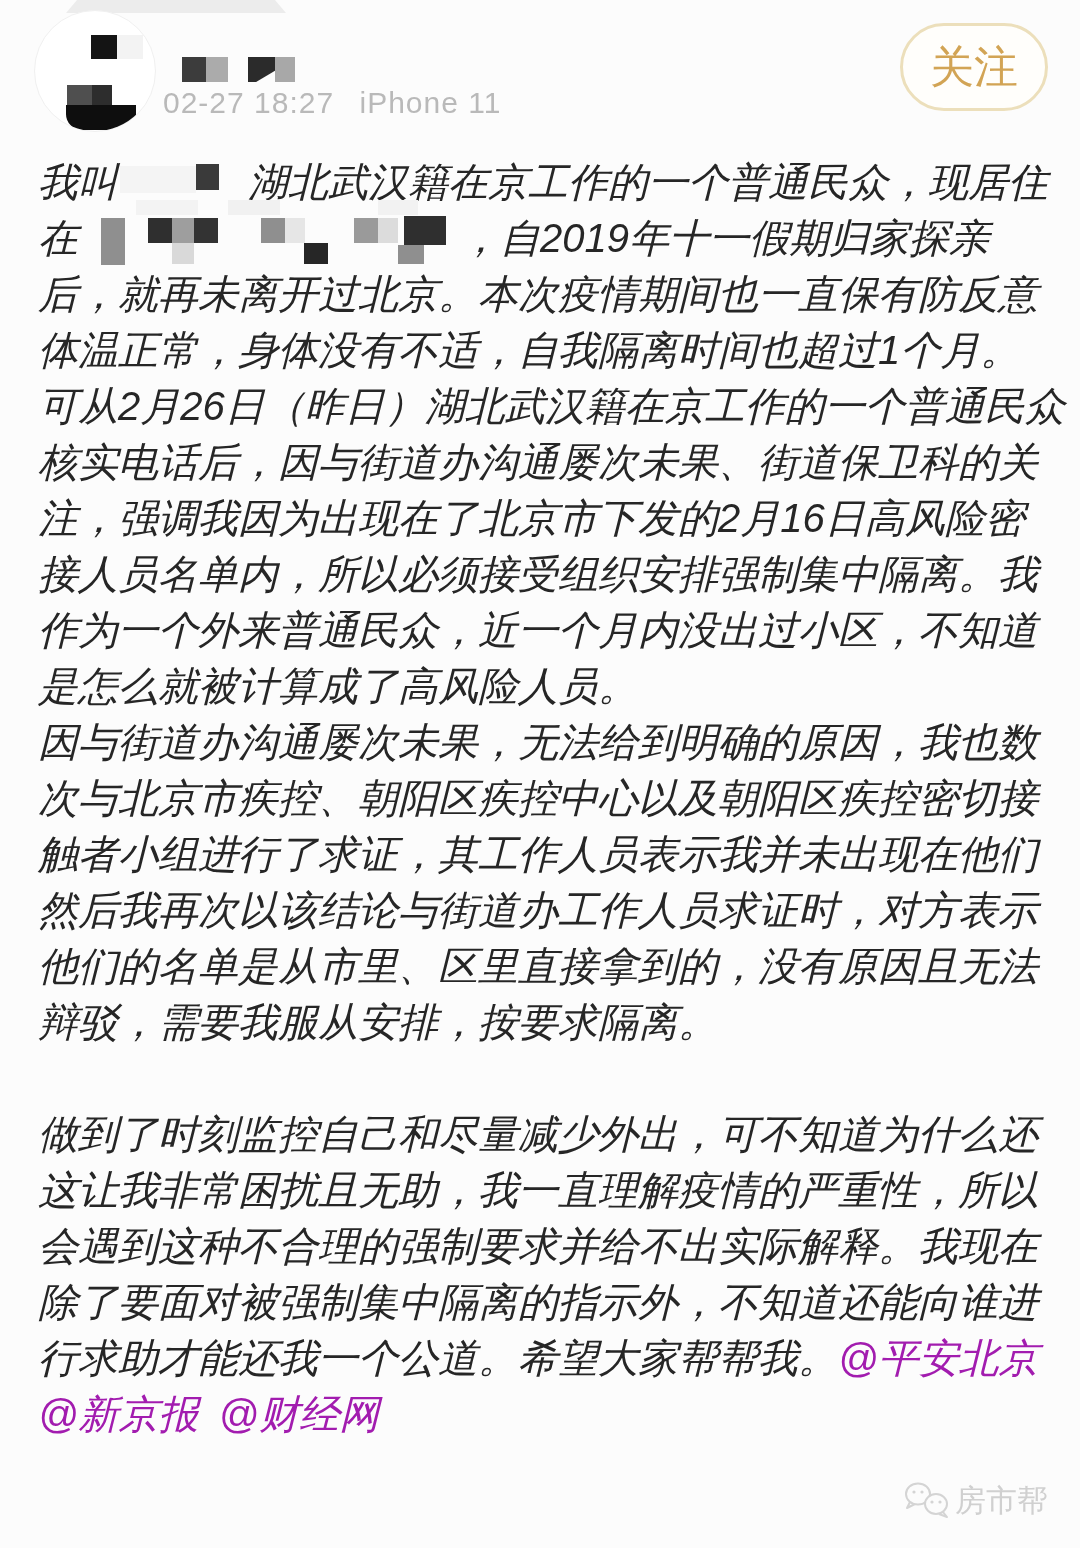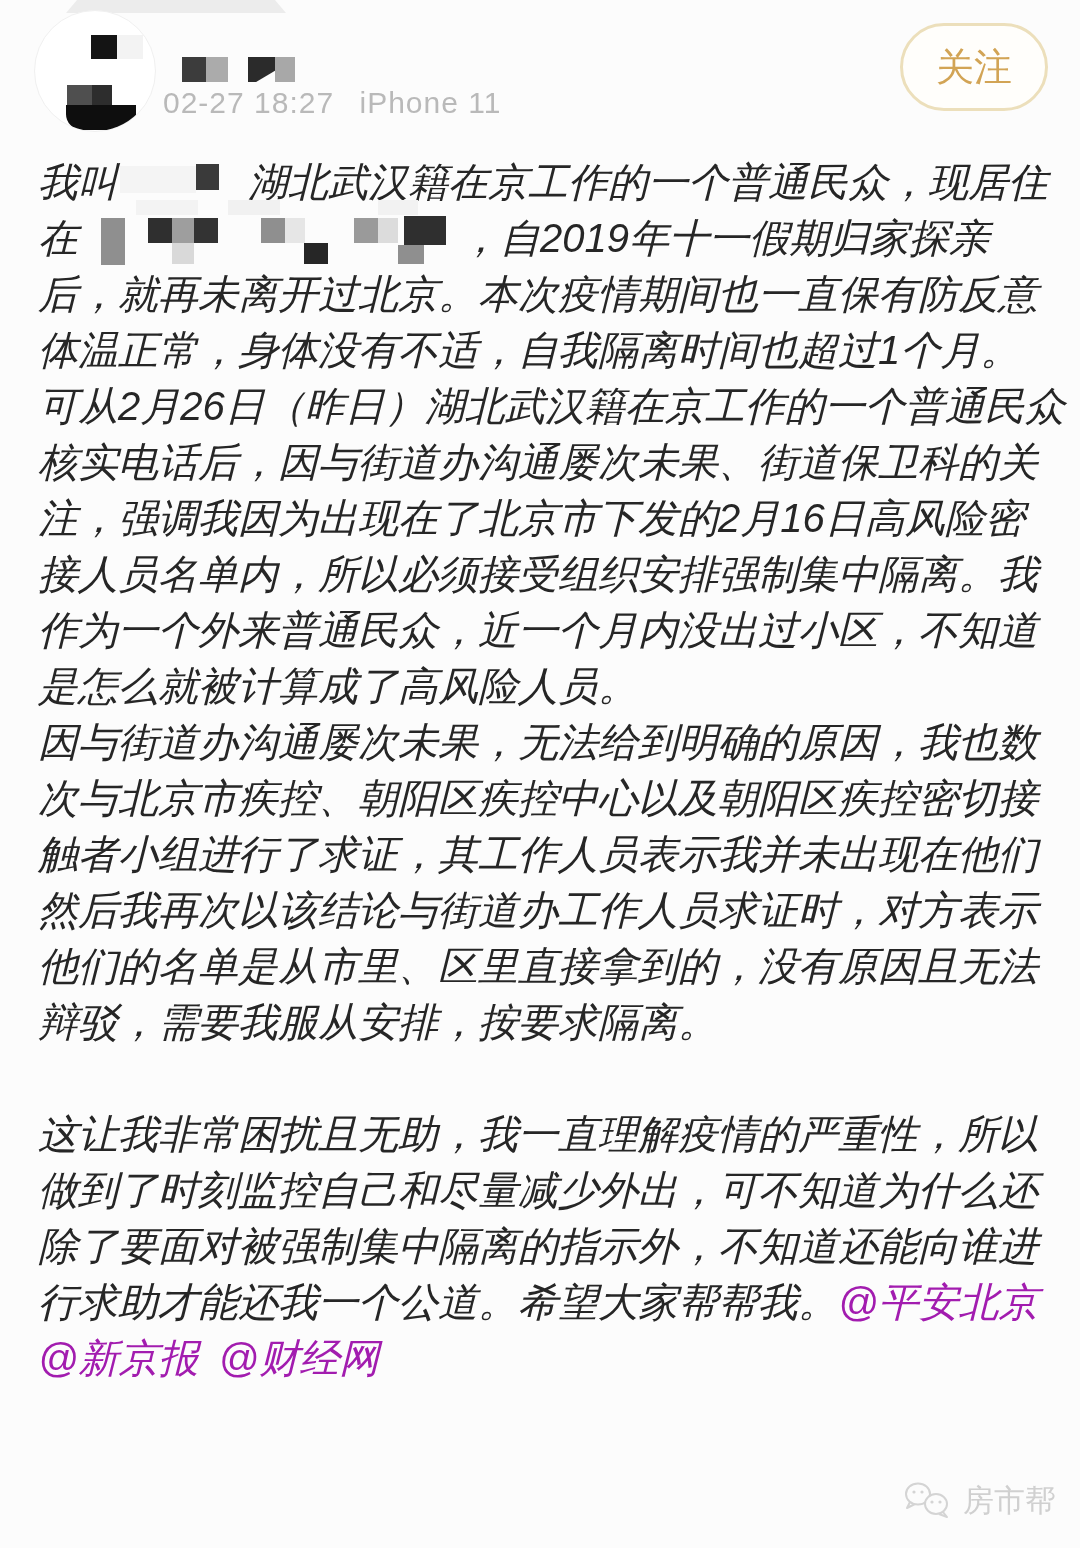--- a/index.html
+++ b/index.html
@@ -38,21 +38,21 @@
   .username-mosaic .u4{left:93px;top:2px;width:20px;height:25px;background:#a8a8a8;}
   .meta{
     position:absolute;left:163px;top:86px;
     font-size:30px;color:#b9b9b9;letter-spacing:1px;
     white-space:nowrap;
   }
   .meta .device{margin-left:16px;}
   .follow-btn{
     position:absolute;left:900px;top:23px;width:148px;height:88px;
     border-radius:44px;border:3px solid #ecdfbb;background:#fffefb;
-    color:#d2a455;font-size:38px;line-height:82px;text-align:center;
+    color:#d2a455;font-size:44px;line-height:82px;text-align:center;
     font-family:inherit;padding:0;cursor:pointer;
   }
   
   .body-text{
     position:absolute;left:38px;top:154px;width:1012px;
     font-size:40px;line-height:56px;color:#262626;
   }
   .line{height:56px;white-space:nowrap;font-style:italic;}
   .line-gap{height:56px;}
   .mention{color:#a21caf;text-decoration:none;cursor:pointer;}
@@ -75,21 +75,21 @@
   .c2 .k9{left:276px;top:4px;width:24px;height:25px;background:#9a9a9a;}
   .c2 .k10{left:300px;top:4px;width:20px;height:25px;background:#dcdcdc;}
   .c2 .k11{left:326px;top:2px;width:42px;height:29px;background:#2f2f2f;}
   .c2 .k12{left:320px;top:31px;width:26px;height:19px;background:#8f8f8f;}
   .c2 .k13{left:150px;top:-14px;width:52px;height:15px;background:#f1f1f1;}
   .c2 .k14{left:58px;top:-14px;width:62px;height:15px;background:#f3f3f3;}
   .c2 .k15{left:300px;top:-14px;width:40px;height:15px;background:#f2f2f2;}
   
   .watermark{
     position:absolute;left:903px;top:1480px;
-    display:flex;align-items:center;gap:8px;
+    display:flex;align-items:center;
     color:#d0d0d0;font-size:31px;white-space:nowrap;
   }
   .watermark svg{display:block;}
 </style>
 </head>
 <body>
 
 <div class="canvas">
 
   <div class="top-smudge"></div>
@@ -139,22 +139,23 @@
         <div class="line">次与北京市疾控、朝阳区疾控中心以及朝阳区疾控密切接</div>
         <div class="line">触者小组进行了求证，其工作人员表示我并未出现在他们</div>
         <div class="line">然后我再次以该结论与街道办工作人员求证时，对方表示</div>
         <div class="line">他们的名单是从市里、区里直接拿到的，没有原因且无法</div>
         <div class="line">辩驳，需要我服从安排，按要求隔离。</div>
       </div>
 
     <div class="line-gap"></div>
 
     <div>
+        <div class="line">做到了时刻监控自己和尽量减少外出，可不知道为什么还</div>
         <div class="line">这让我非常困扰且无助，我一直理解疫情的严重性，所以</div>
-        <div class="line">做到了时刻监控自己和尽量减少外出，可不知道为什么还</div>
+        <div class="line">会遇到这种不合理的强制要求并给不出实际解释。我现在</div>
         <div class="line">除了要面对被强制集中隔离的指示外，不知道还能向谁进</div>
       </div>
 
     <div class="line">
       <span>行求助才能还我一个公道。希望大家帮帮我。</span><a class="mention">@平安北京</a>
     </div>
 
     <div class="line">
       <a class="mention">@新京报</a><span class="mention-space"></span><a class="mention">@财经网</a>
     </div>

